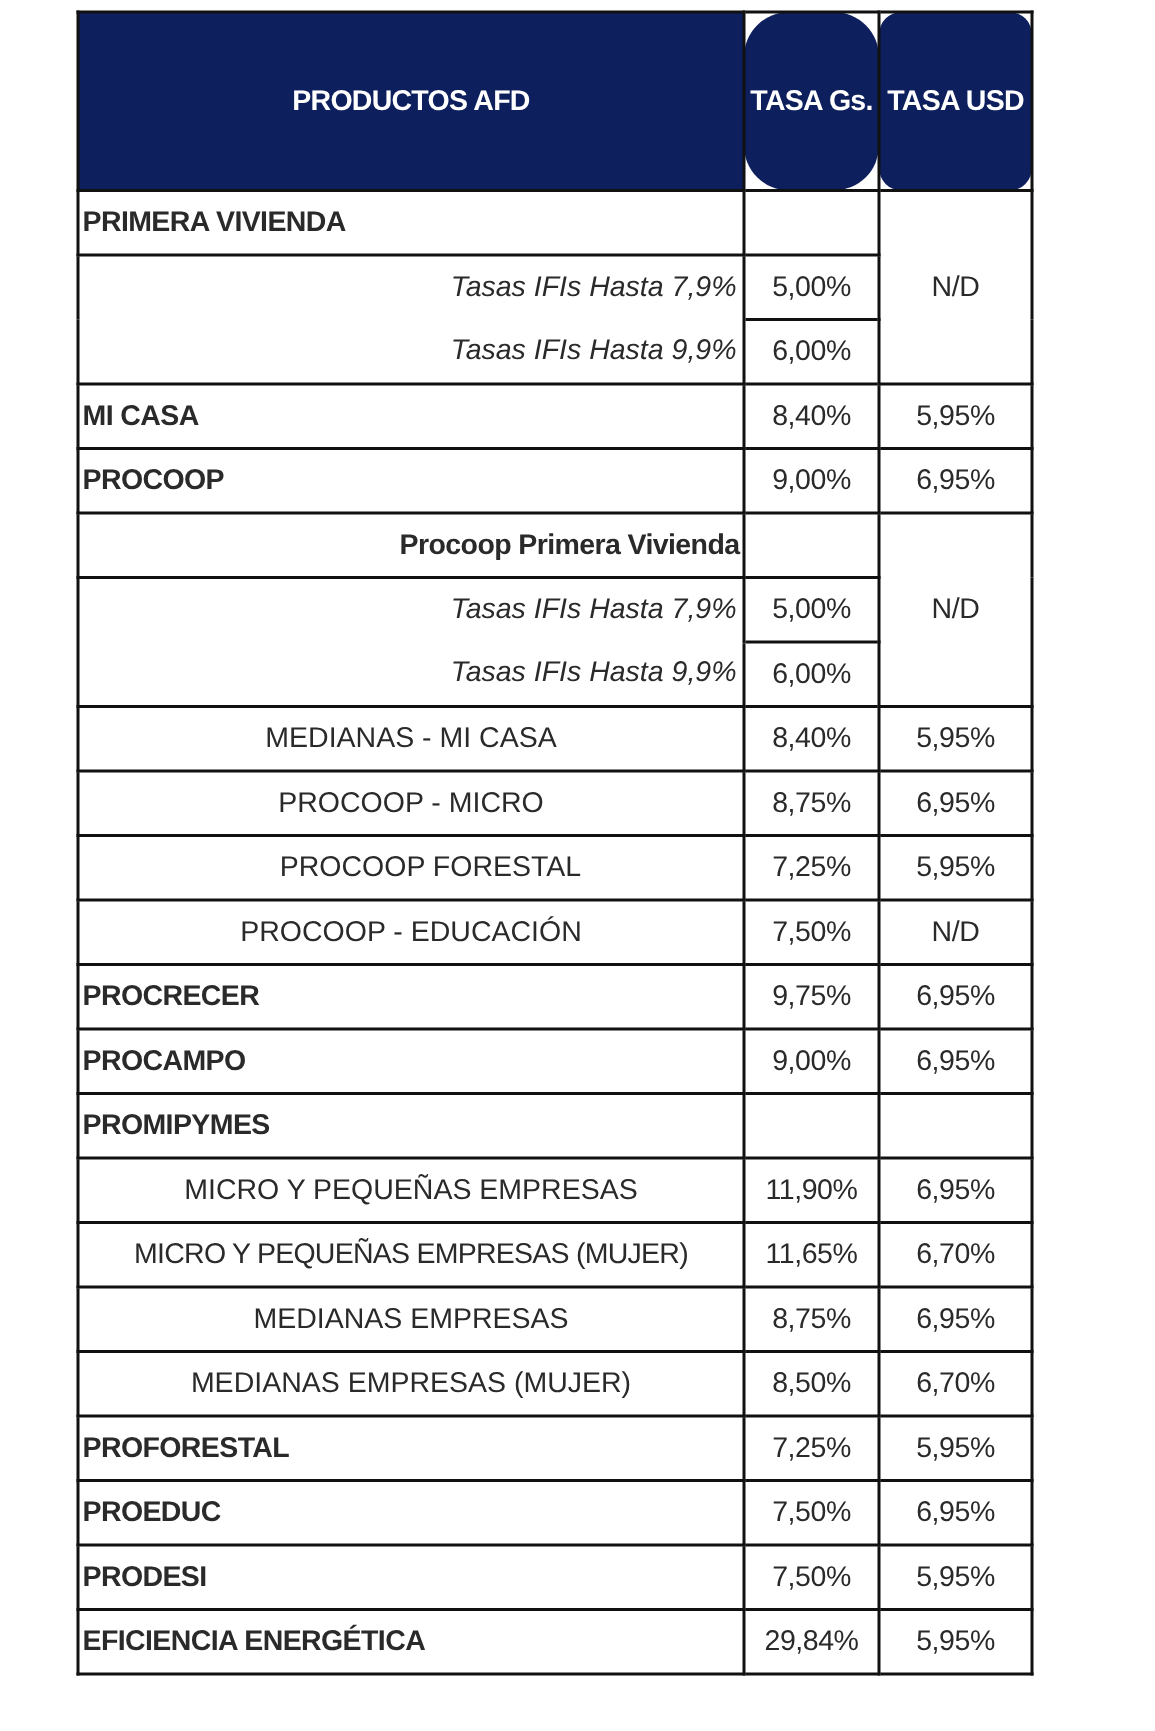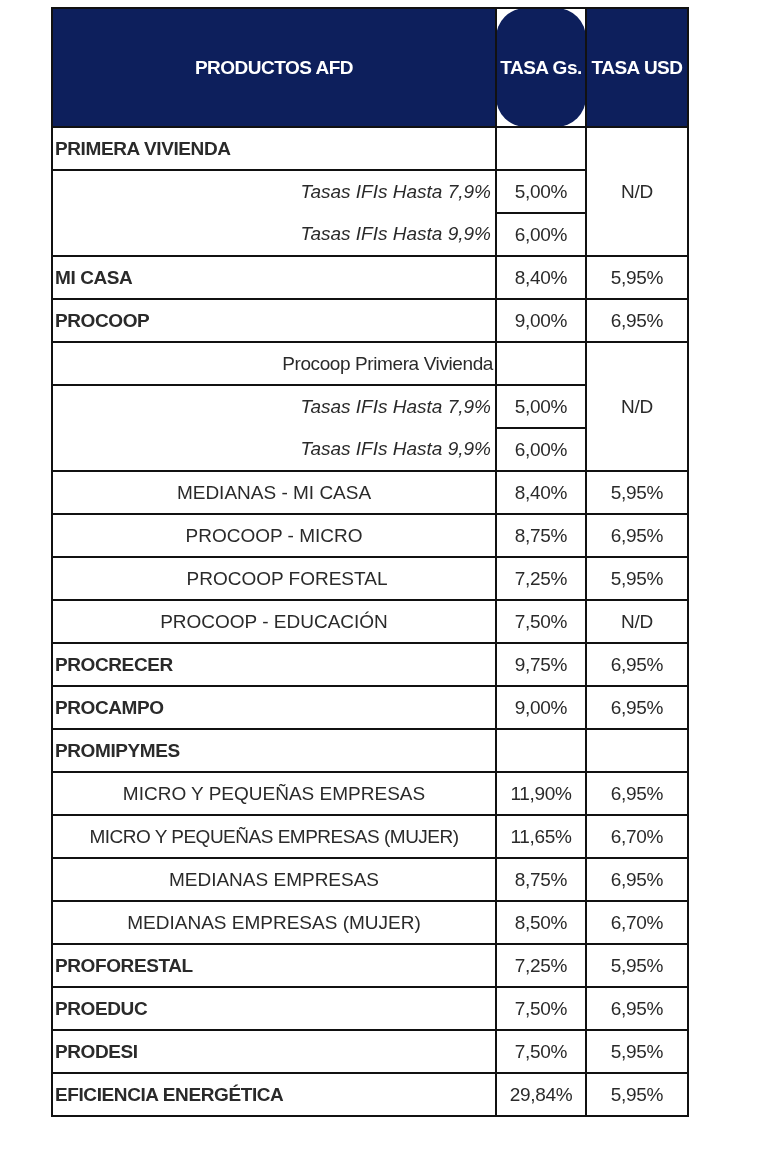--- a/index.html
+++ b/index.html
@@ -20,24 +20,24 @@
     .tbl th {
       background: #0d1f5c;
       color: #ffffff;
       font-weight: bold;
       height: 117px;
       font-size: 19px;
       letter-spacing: -0.5px;
     }
     .c1 { width: 416px; margin-left: 47px; }
     .c2 { width: 88px; text-align: center; border-radius: 30px; }
-    .c3 { width: 100px; text-align: center; }
+    .c3 { width: 100px; text-align: center; border-radius: 15px; }
     .bold { font-weight: bold; text-align: left; padding-left: 2px !important; letter-spacing: -0.4px; }
     .sub-right { text-align: right; padding-right: 4px !important; font-style: italic; }
-    .sub-head { text-align: right; padding-right: 2px !important; font-weight: normal; letter-spacing: -0.4px; }
+    .sub-head { text-align: right; padding-right: 2px !important; font-weight: bold; letter-spacing: -0.4px; }
     .center { text-align: center; }
     .num { text-align: center; letter-spacing: -0.3px; }
     .noborder-b { border-bottom: none !important; }
     .noborder-t { border-top: none !important; }
   </style>
 </head>
 <body>
 
 <table class="tbl">
   <tbody>

